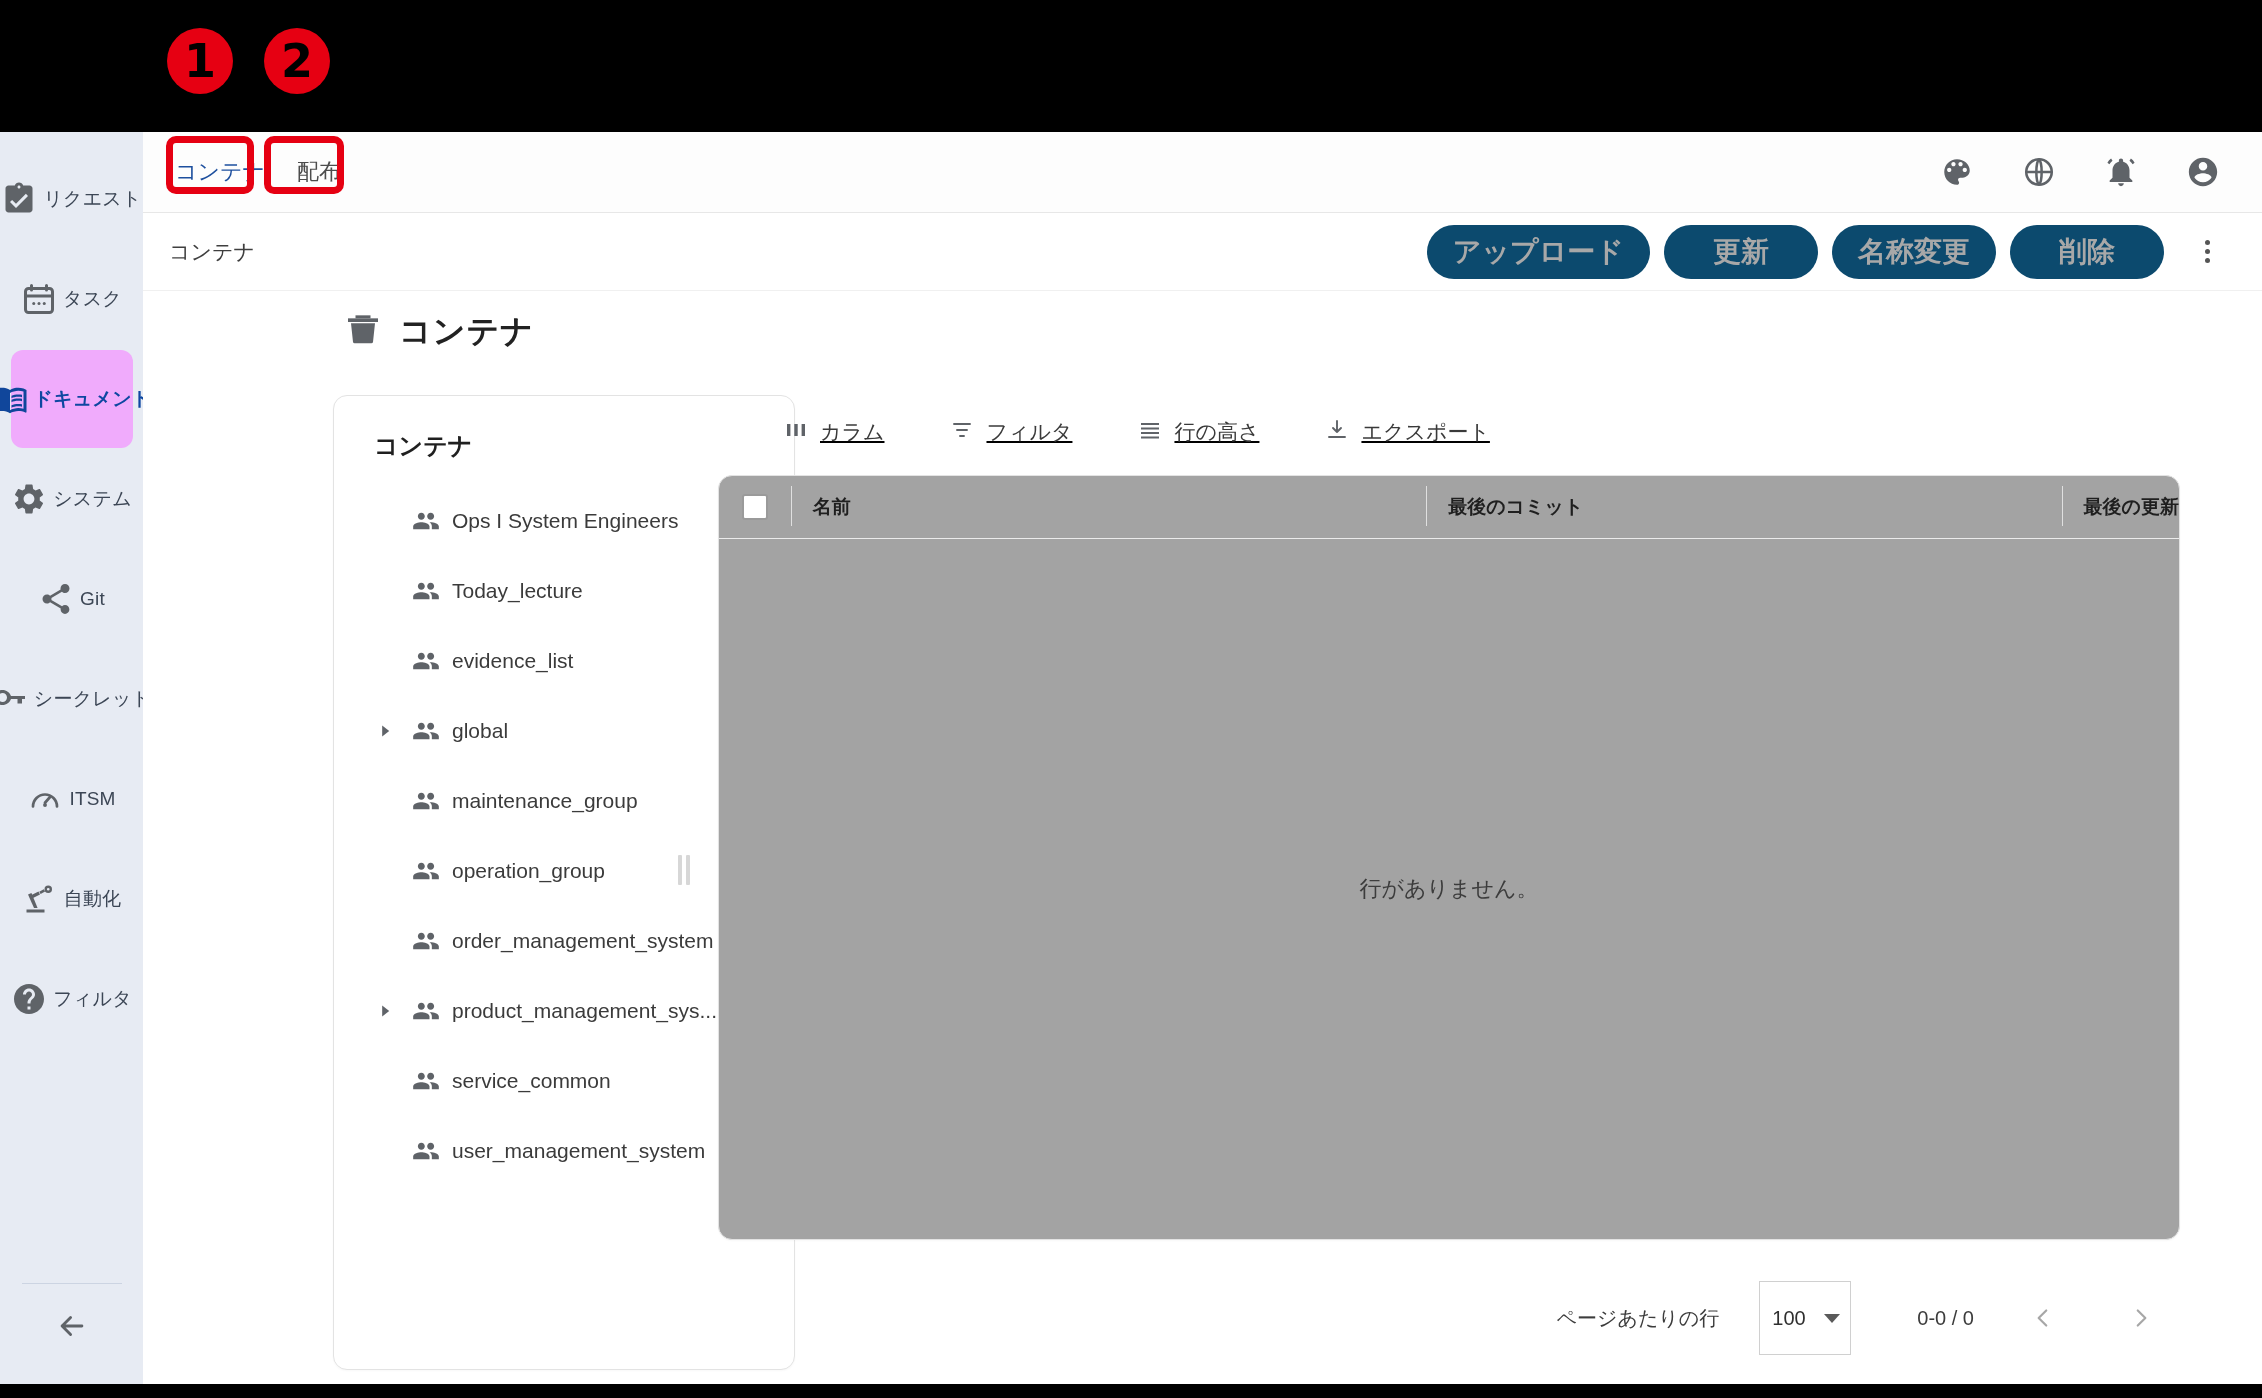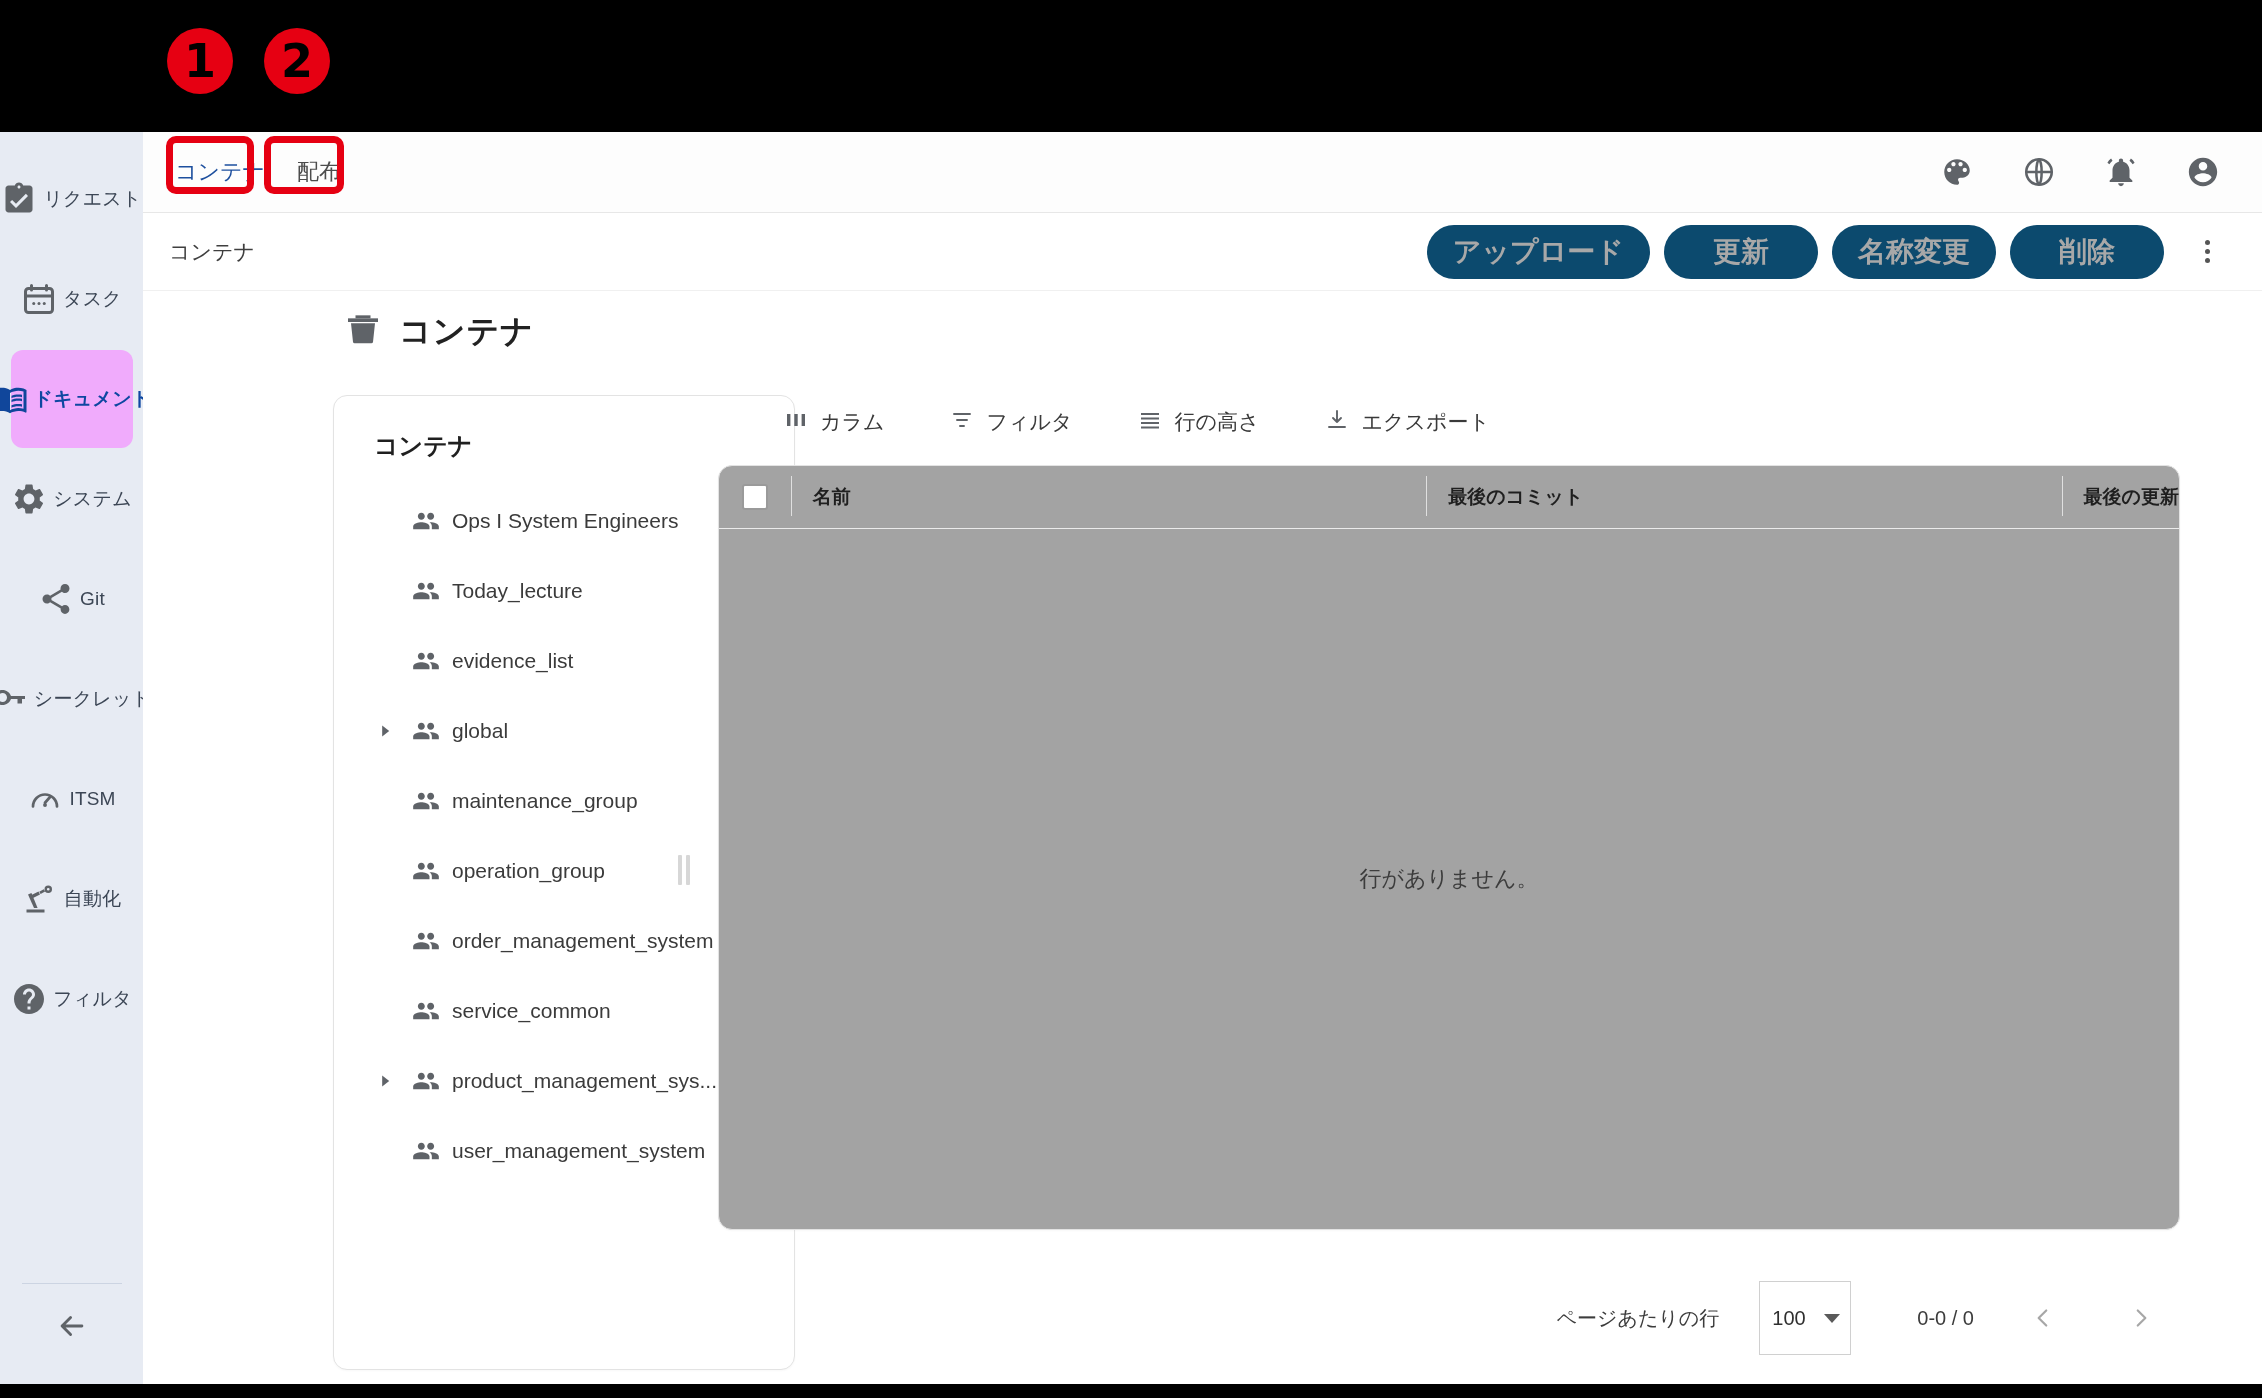--- a/index.html
+++ b/index.html
@@ -182,23 +182,24 @@
     position: absolute;
     left: 678px; top: 855px;
     width: 12px; height: 30px;
     display: flex; gap: 4px; cursor: col-resize;
   }
   .splitter i { width: 4px; height: 30px; background: #d7d7d7; display:block; border-radius: 1px;}
 
   
   .grid-wrap {
     position: absolute;
-    left: 718px; top: 385px;
+    left: 718px; top: 395px;
     width: 1462px;
     height: 860px;
+    text-decoration: underline;
   }
   .grid-toolbar {
     display: flex;
     align-items: center;
     gap: 66px;
     height: 74px;
     padding-left: 66px;
   }
   .gt-btn {
     display: flex; align-items: center; gap: 12px;
@@ -536,41 +537,41 @@
         <span class="caret"></span>
         <span class="gicon">
           <svg width="28" height="28" viewBox="0 0 24 24" fill="#5f6368">
               <path d="M16 11c1.66 0 2.99-1.34 2.99-3S17.66 5 16 5c-1.66 0-3 1.34-3 3s1.34 3 3 3zm-8 0c1.66 0 2.99-1.34 2.99-3S9.66 5 8 5C6.34 5 5 6.34 5 8s1.34 3 3 3zm0 2c-2.33 0-7 1.17-7 3.5V19h14v-2.5c0-2.33-4.67-3.5-7-3.5zm8 0c-.29 0-.62.02-.97.05 1.16.84 1.97 1.97 1.97 3.45V19h6v-2.5c0-2.33-4.67-3.5-7-3.5z"></path>
             </svg>
         </span>
         <span class="tlabel">order_management_system</span>
       </div>
 
       <div class="tree-row">
-        <span class="caret"></span>
-        <span class="gicon">
-          <svg width="28" height="28" viewBox="0 0 24 24" fill="#5f6368">
-              <path d="M16 11c1.66 0 2.99-1.34 2.99-3S17.66 5 16 5c-1.66 0-3 1.34-3 3s1.34 3 3 3zm-8 0c1.66 0 2.99-1.34 2.99-3S9.66 5 8 5C6.34 5 5 6.34 5 8s1.34 3 3 3zm0 2c-2.33 0-7 1.17-7 3.5V19h14v-2.5c0-2.33-4.67-3.5-7-3.5zm8 0c-.29 0-.62.02-.97.05 1.16.84 1.97 1.97 1.97 3.45V19h6v-2.5c0-2.33-4.67-3.5-7-3.5z"></path>
-            </svg>
-        </span>
-        <span class="tlabel">service_common</span>
-      </div>
-
-      <div class="tree-row">
         <span class="caret">
           <svg width="14" height="14" viewBox="0 0 10 10" fill="#5f6368">
               <path d="M3 1l5 4-5 4z"></path>
             </svg>
         </span>
         <span class="gicon">
           <svg width="28" height="28" viewBox="0 0 24 24" fill="#5f6368">
               <path d="M16 11c1.66 0 2.99-1.34 2.99-3S17.66 5 16 5c-1.66 0-3 1.34-3 3s1.34 3 3 3zm-8 0c1.66 0 2.99-1.34 2.99-3S9.66 5 8 5C6.34 5 5 6.34 5 8s1.34 3 3 3zm0 2c-2.33 0-7 1.17-7 3.5V19h14v-2.5c0-2.33-4.67-3.5-7-3.5zm8 0c-.29 0-.62.02-.97.05 1.16.84 1.97 1.97 1.97 3.45V19h6v-2.5c0-2.33-4.67-3.5-7-3.5z"></path>
             </svg>
         </span>
         <span class="tlabel">product_management_sys...</span>
+      </div>
+
+      <div class="tree-row">
+        <span class="caret"></span>
+        <span class="gicon">
+          <svg width="28" height="28" viewBox="0 0 24 24" fill="#5f6368">
+              <path d="M16 11c1.66 0 2.99-1.34 2.99-3S17.66 5 16 5c-1.66 0-3 1.34-3 3s1.34 3 3 3zm-8 0c1.66 0 2.99-1.34 2.99-3S9.66 5 8 5C6.34 5 5 6.34 5 8s1.34 3 3 3zm0 2c-2.33 0-7 1.17-7 3.5V19h14v-2.5c0-2.33-4.67-3.5-7-3.5zm8 0c-.29 0-.62.02-.97.05 1.16.84 1.97 1.97 1.97 3.45V19h6v-2.5c0-2.33-4.67-3.5-7-3.5z"></path>
+            </svg>
+        </span>
+        <span class="tlabel">service_common</span>
       </div>
 
       <div class="tree-row">
         <span class="caret"></span>
         <span class="gicon">
           <svg width="28" height="28" viewBox="0 0 24 24" fill="#5f6368">
               <path d="M16 11c1.66 0 2.99-1.34 2.99-3S17.66 5 16 5c-1.66 0-3 1.34-3 3s1.34 3 3 3zm-8 0c1.66 0 2.99-1.34 2.99-3S9.66 5 8 5C6.34 5 5 6.34 5 8s1.34 3 3 3zm0 2c-2.33 0-7 1.17-7 3.5V19h14v-2.5c0-2.33-4.67-3.5-7-3.5zm8 0c-.29 0-.62.02-.97.05 1.16.84 1.97 1.97 1.97 3.45V19h6v-2.5c0-2.33-4.67-3.5-7-3.5z"></path>
             </svg>
         </span>
         <span class="tlabel">user_management_system</span>

